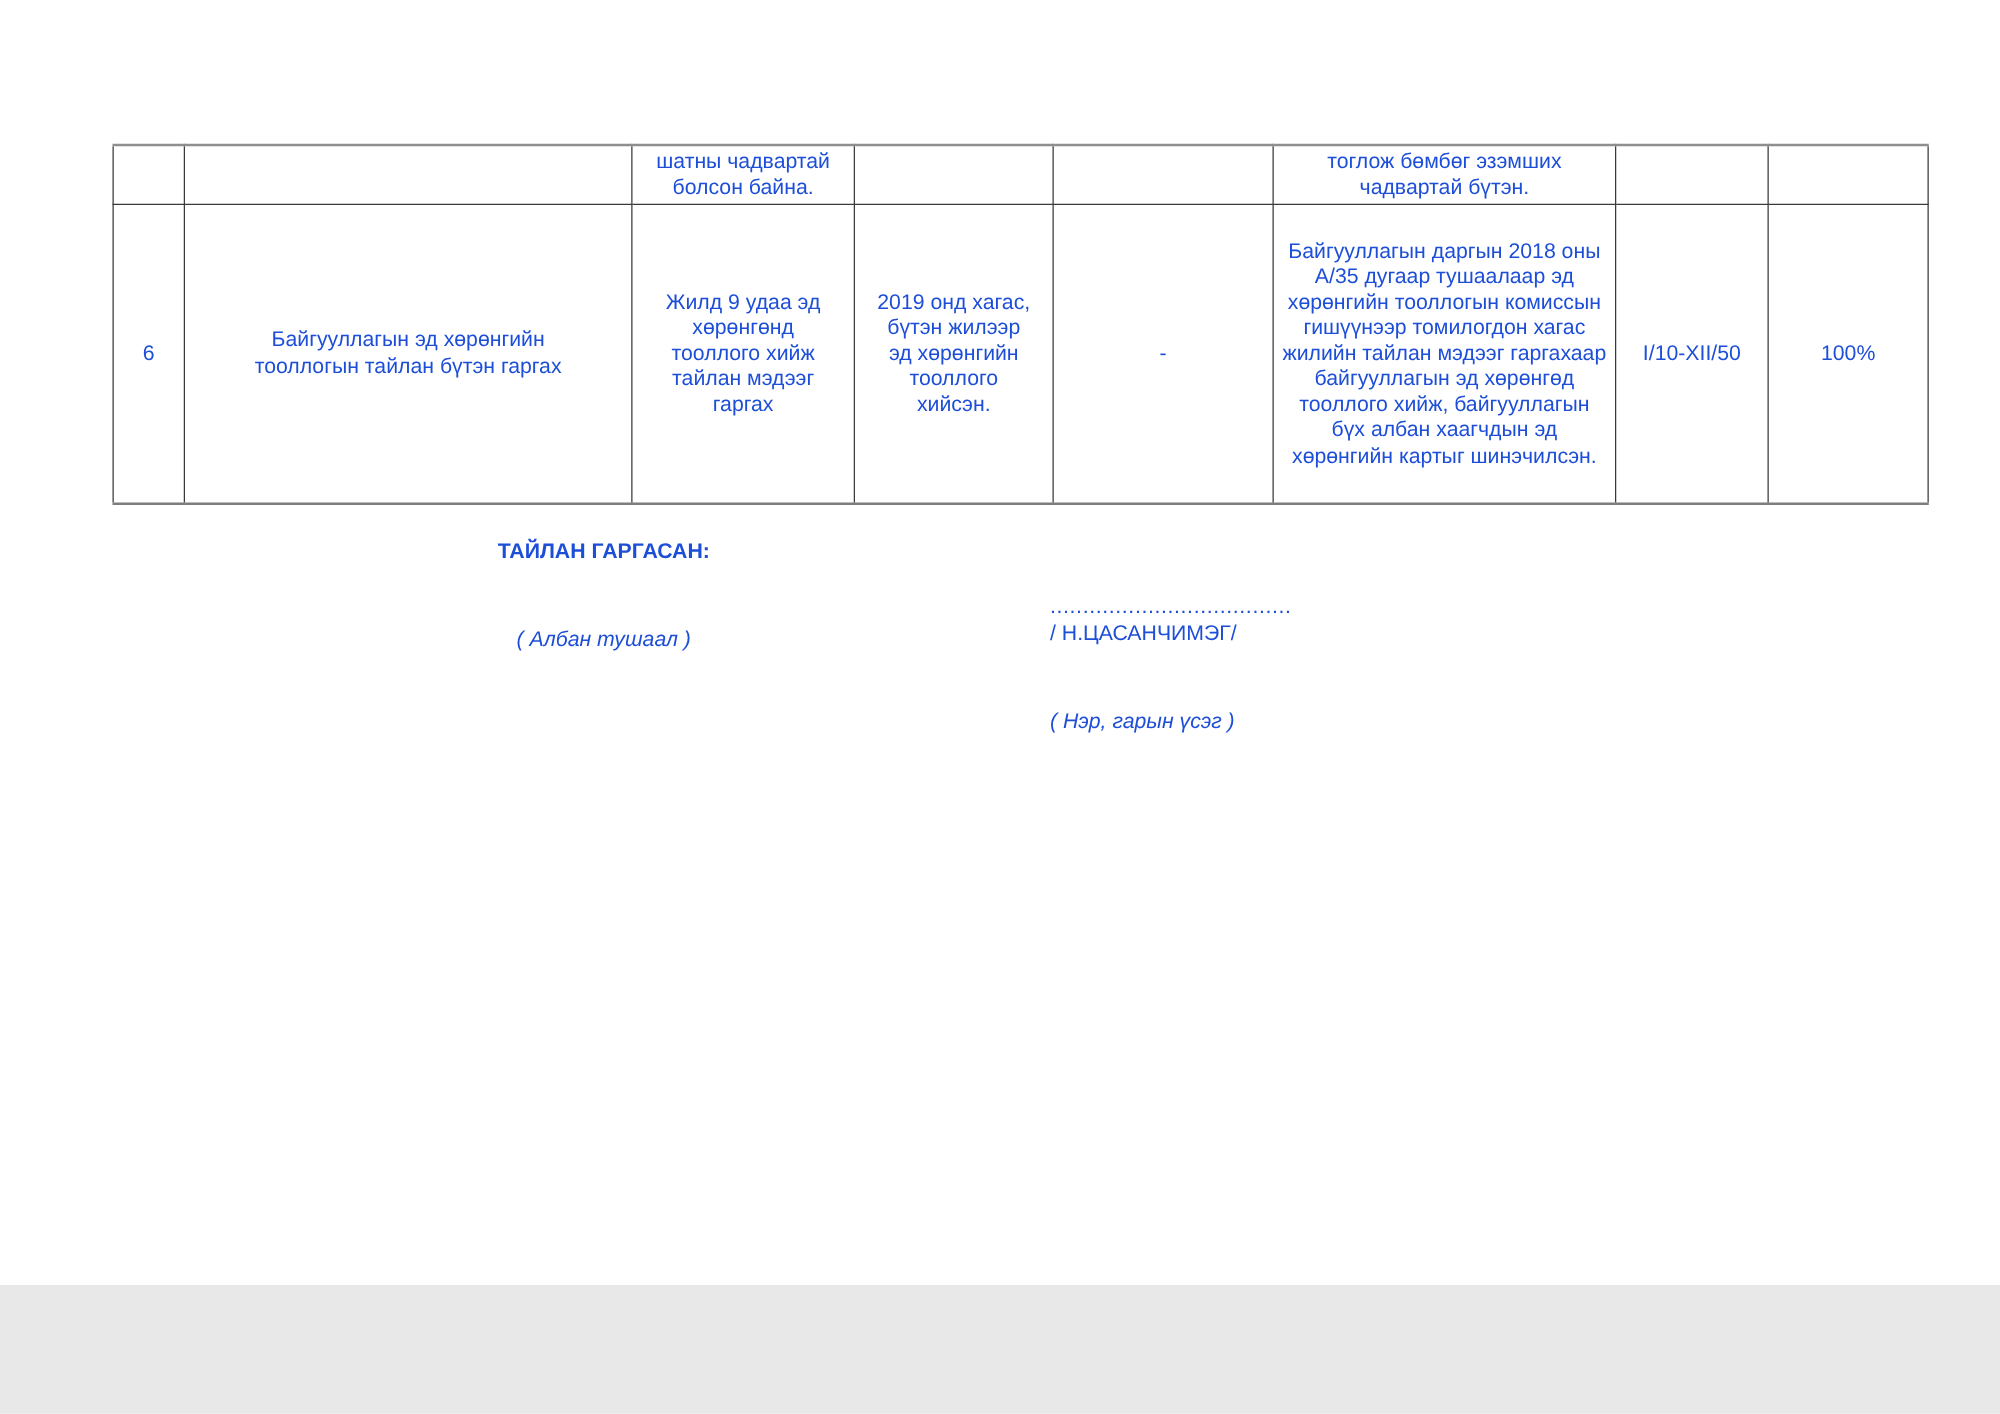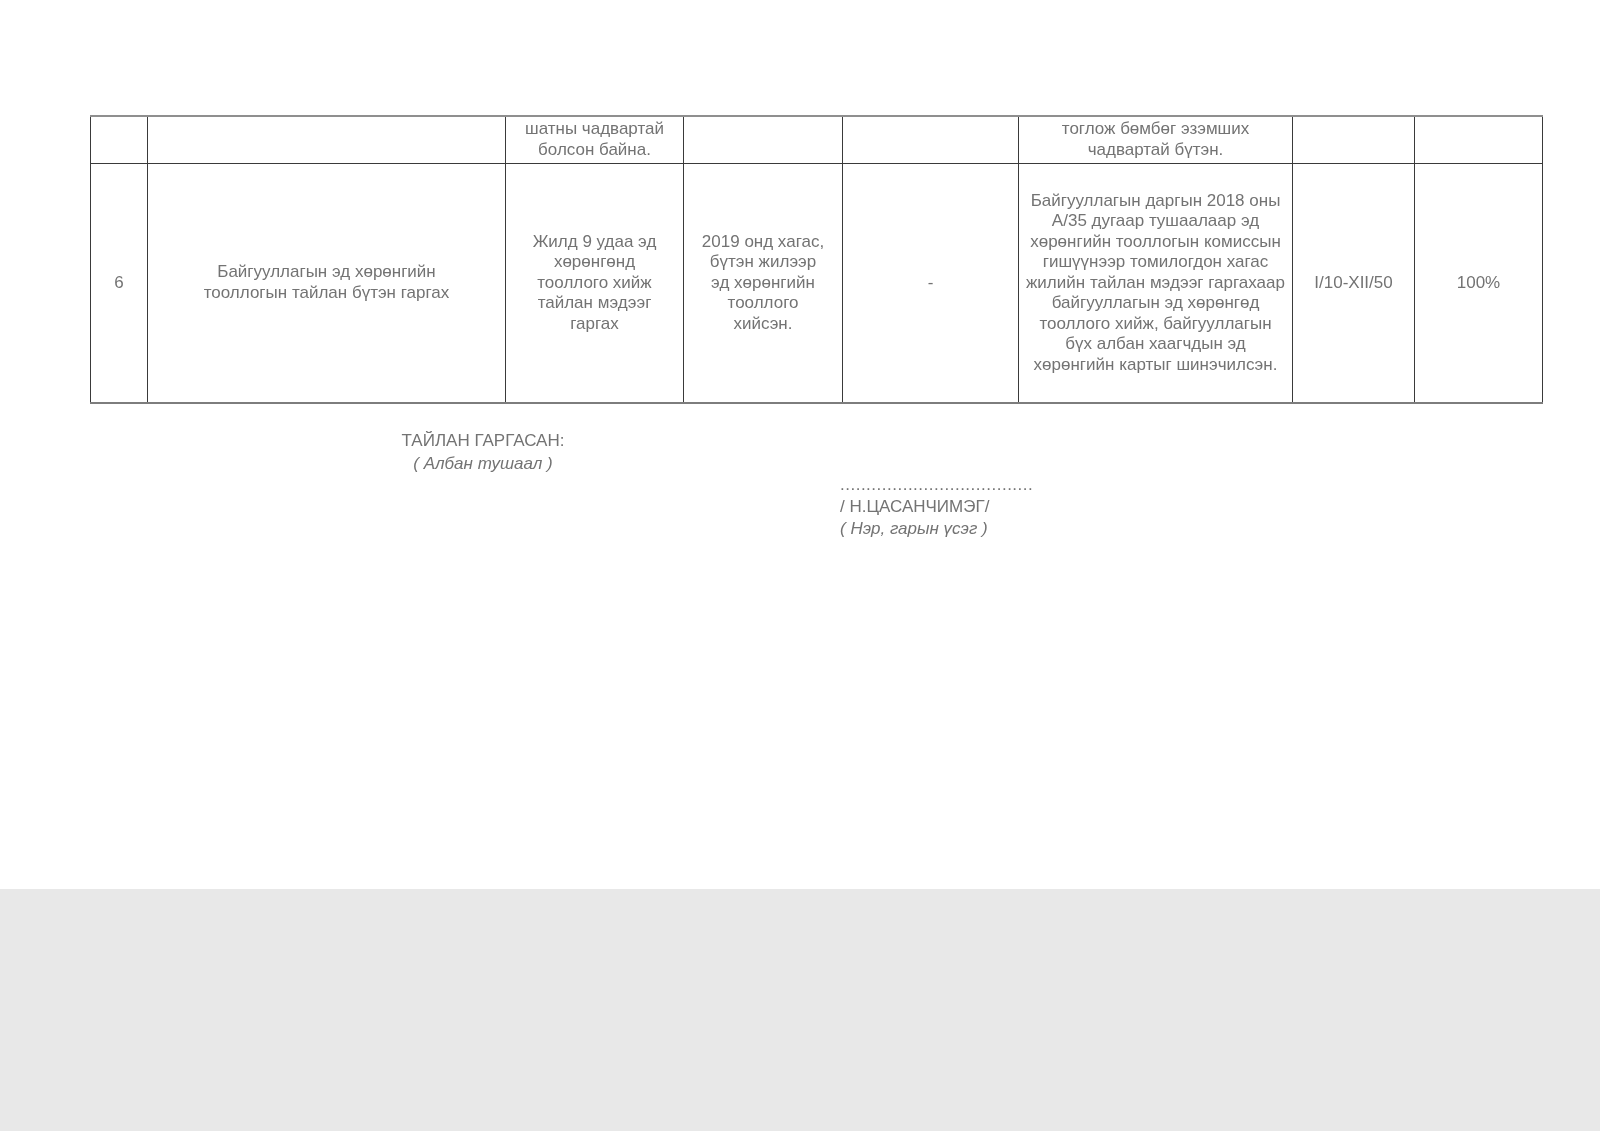--- a/index.html
+++ b/index.html
@@ -1,22 +1,22 @@
 <!DOCTYPE html>
 <html><head>
 <meta charset="utf-8">
 <style>
   html, body { margin: 0; padding: 0; background: #e8e8e8; }
   .page {
     position: relative;
     width: 1600px;
-    height: 889px;
+    height: 1028px;
     background: #ffffff;
     font-family: "Liberation Sans", "DejaVu Sans", sans-serif;
-    color: #737373;
+    color: #1d4ed8;
     overflow: hidden;
   }
 
   
   table.report {
     position: absolute;
     left: 90px;
     top: 115px;
     width: 1452px;
     border-collapse: collapse;
@@ -39,22 +39,22 @@
   td.cell-justify {
     text-align: justify;
     padding: 3px 7px;
   }
 
   
   .sig-block { position: absolute; font-size: 17px; line-height: 23px; }
   .sig-left  { left: 266px; top: 429px; width: 434px; text-align: center; }
   .sig-mid   { left: 840px; top: 474px; width: 260px; text-align: left; line-height: 22px; }
   .sig-right { left: 1240px; top: 482px; width: 160px; text-align: center; }
-  .bold   { font-weight: normal; }
-  .italic { font-style: italic; }
+  .bold   { font-weight: bold; }
+  .italic { font-style: italic; margin-top: 48px; }
   .dots-line { letter-spacing: 0.5px; }
 </style>
 </head>
 <body>
 
 <div class="page">
 
   <table class="report">
     <colgroup>
       <col style="width:57px">

